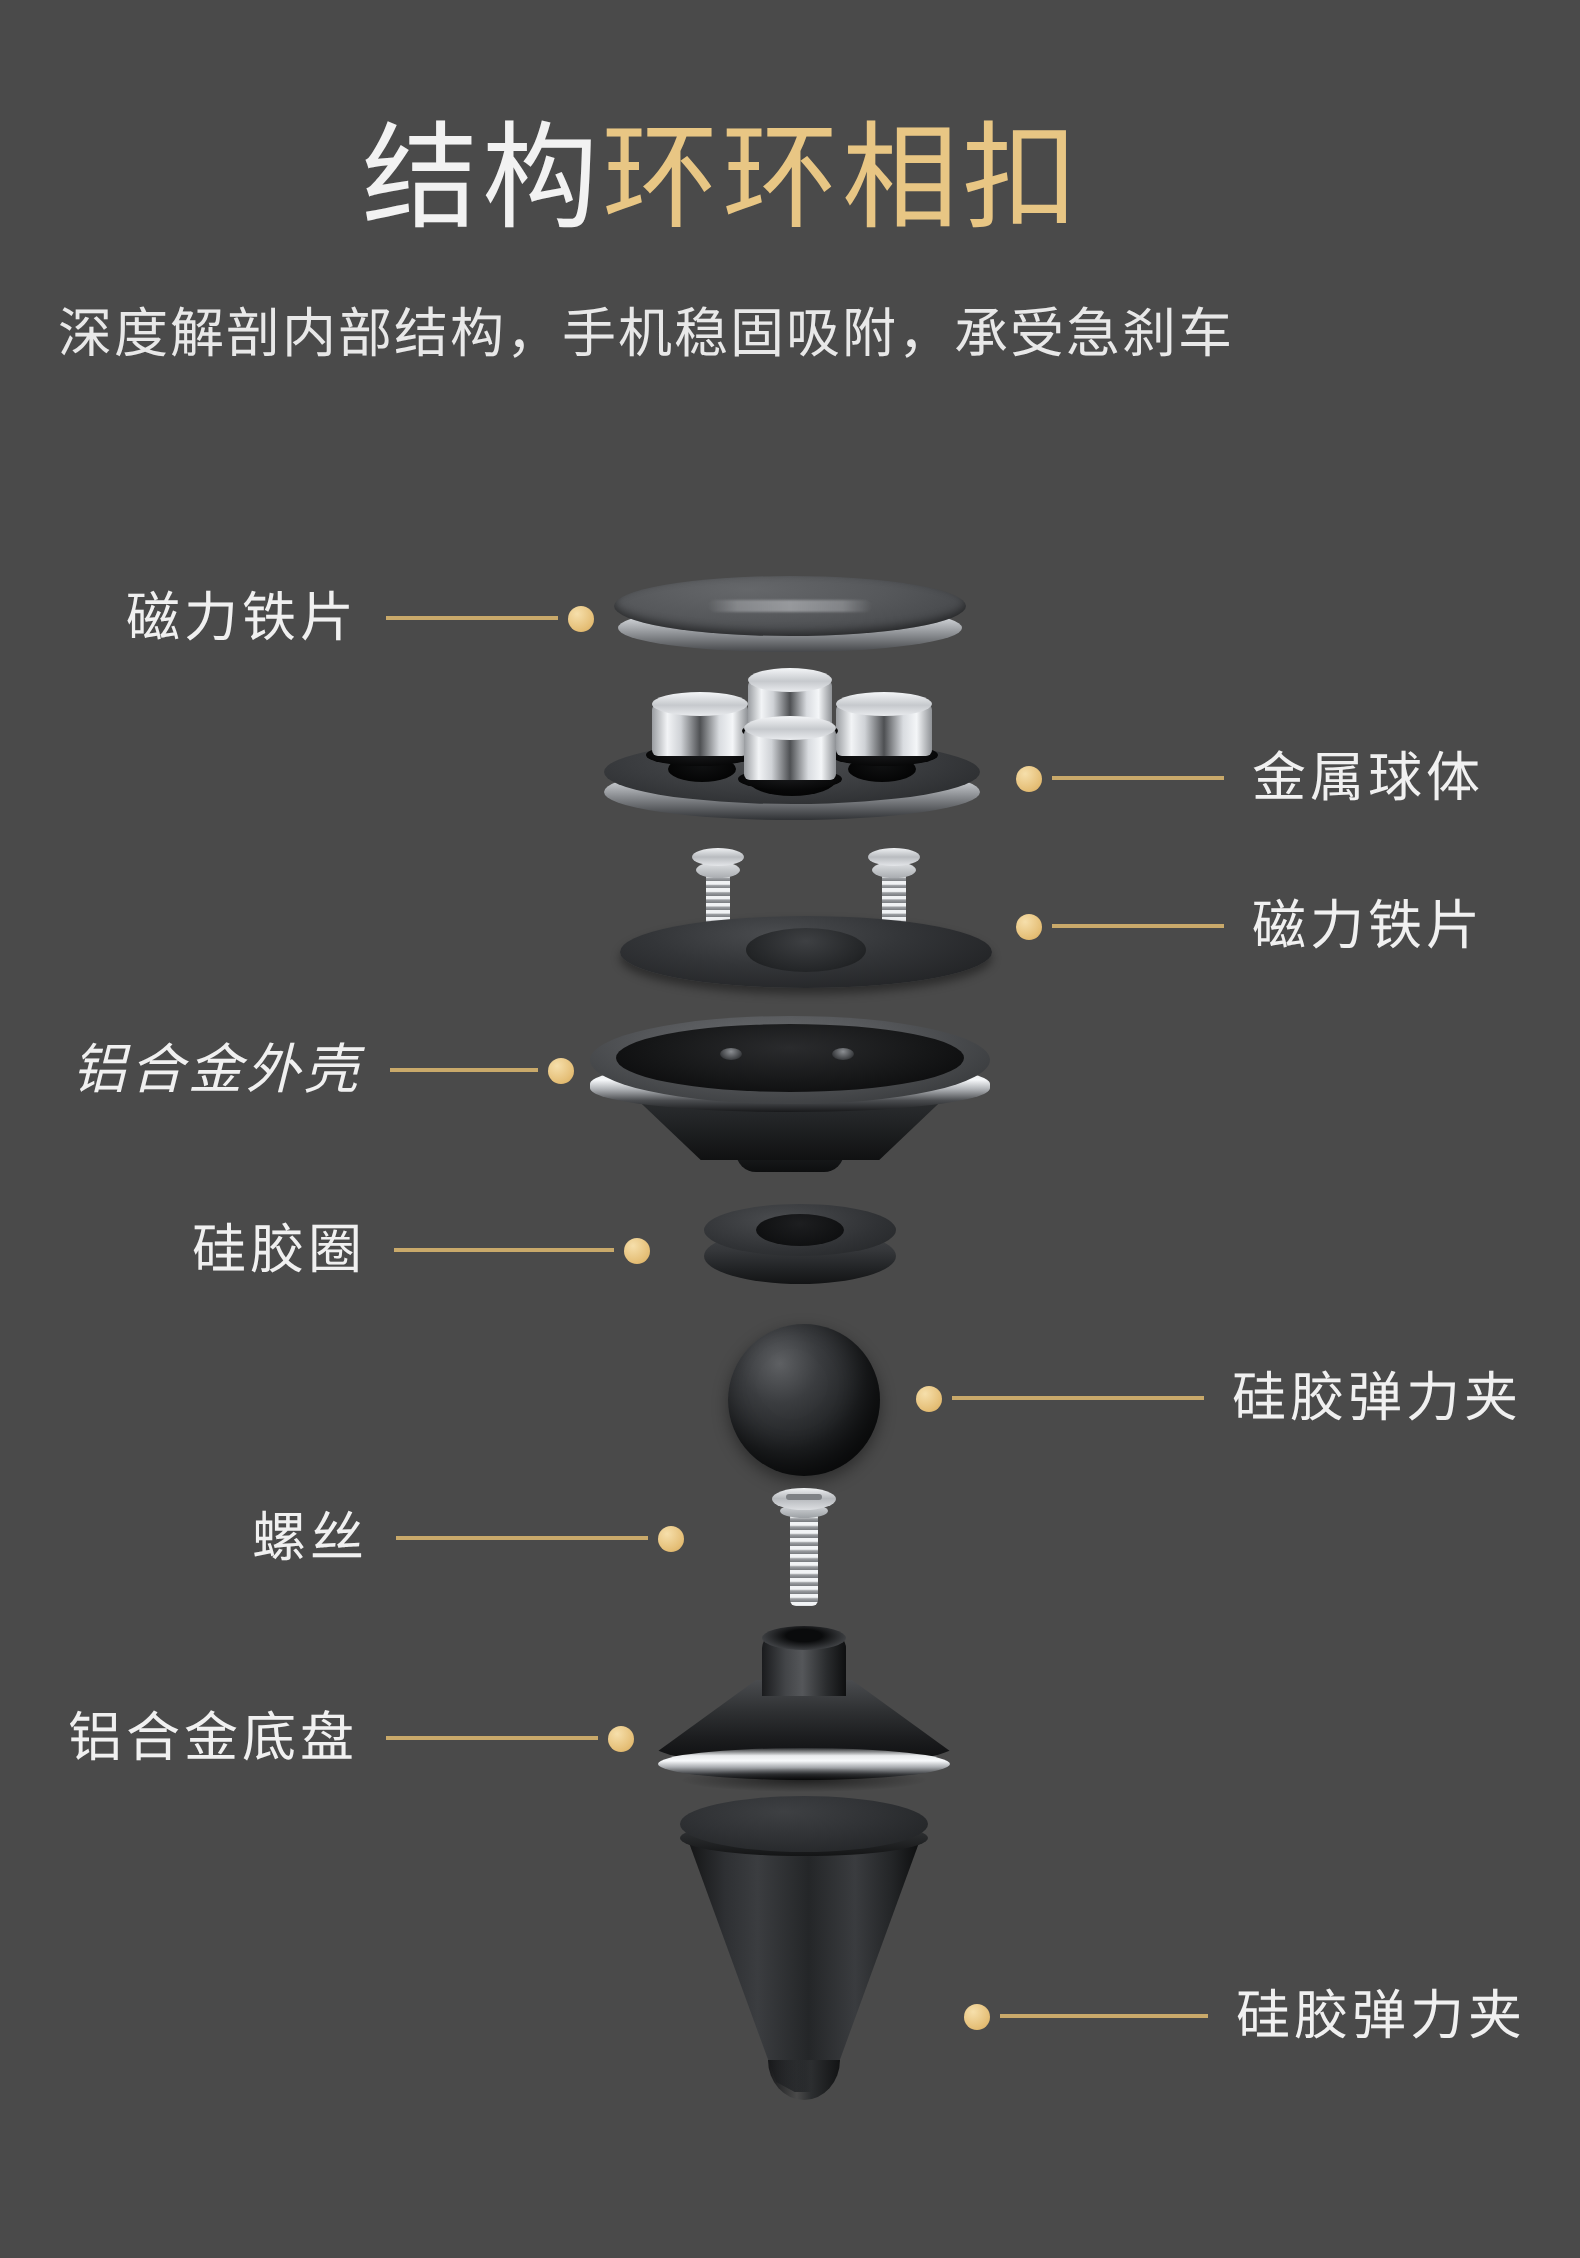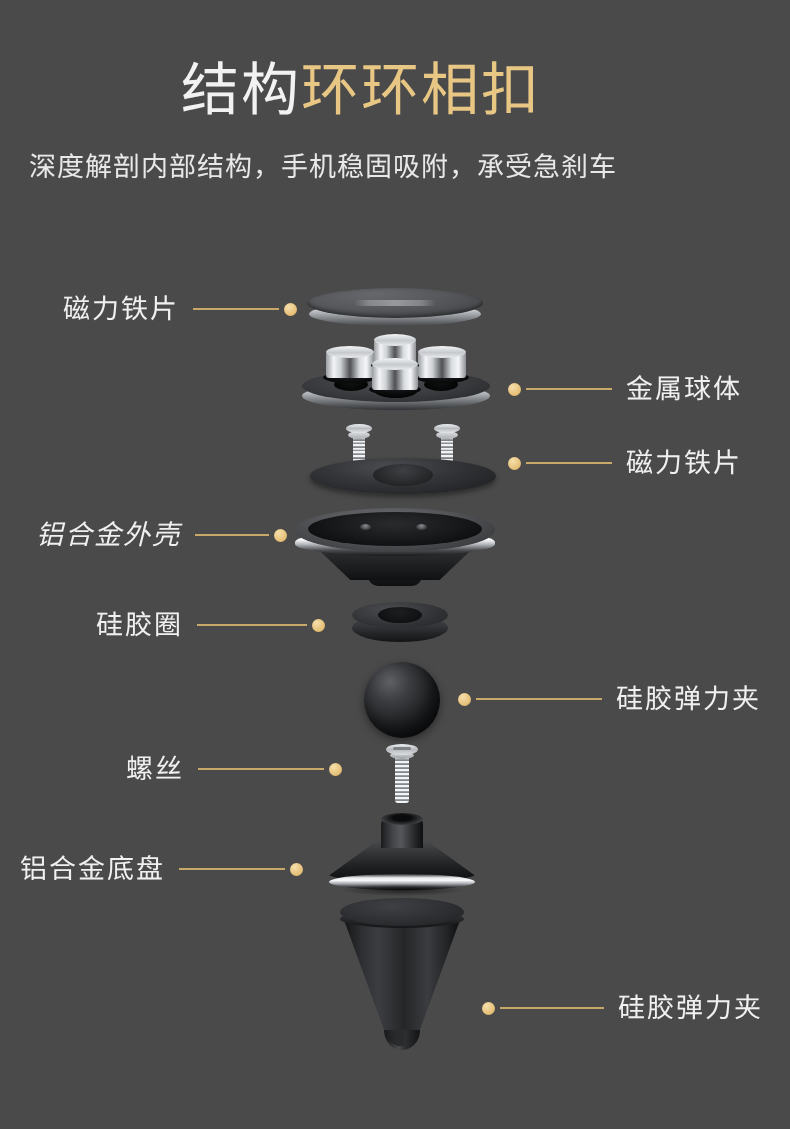--- a/index.html
+++ b/index.html
@@ -373,21 +373,21 @@
     <span class="cline" style="width:126px;"></span>
     <span class="ctext">硅胶弹力夹</span>
   </div>
 
   <div class="callout left" style="left:126px;top:752px;">
     <span class="ctext">螺丝</span>
     <span class="cline" style="width:126px;"></span>
     <span class="cdot"></span>
   </div>
 
-  <div class="callout left" style="left:20px;top:852px;">
+  <div class="callout left" style="left:34px;top:852px;">
     <span class="ctext">铝合金底盘</span>
     <span class="cline" style="width:106px;"></span>
     <span class="cdot"></span>
   </div>
 
   <div class="callout right" style="left:482px;top:991px;">
     <span class="cdot"></span>
     <span class="cline" style="width:104px;"></span>
     <span class="ctext">硅胶弹力夹</span>
   </div>

